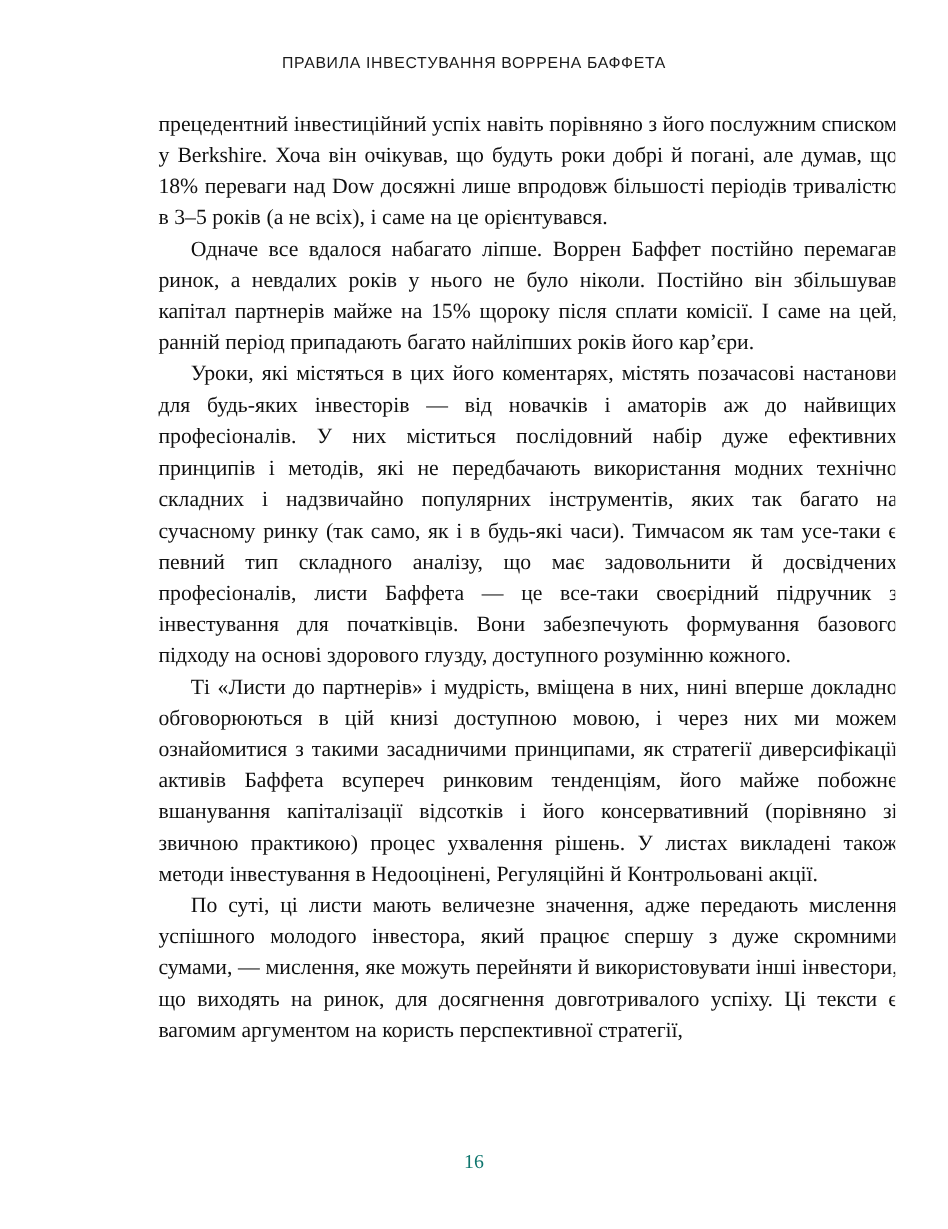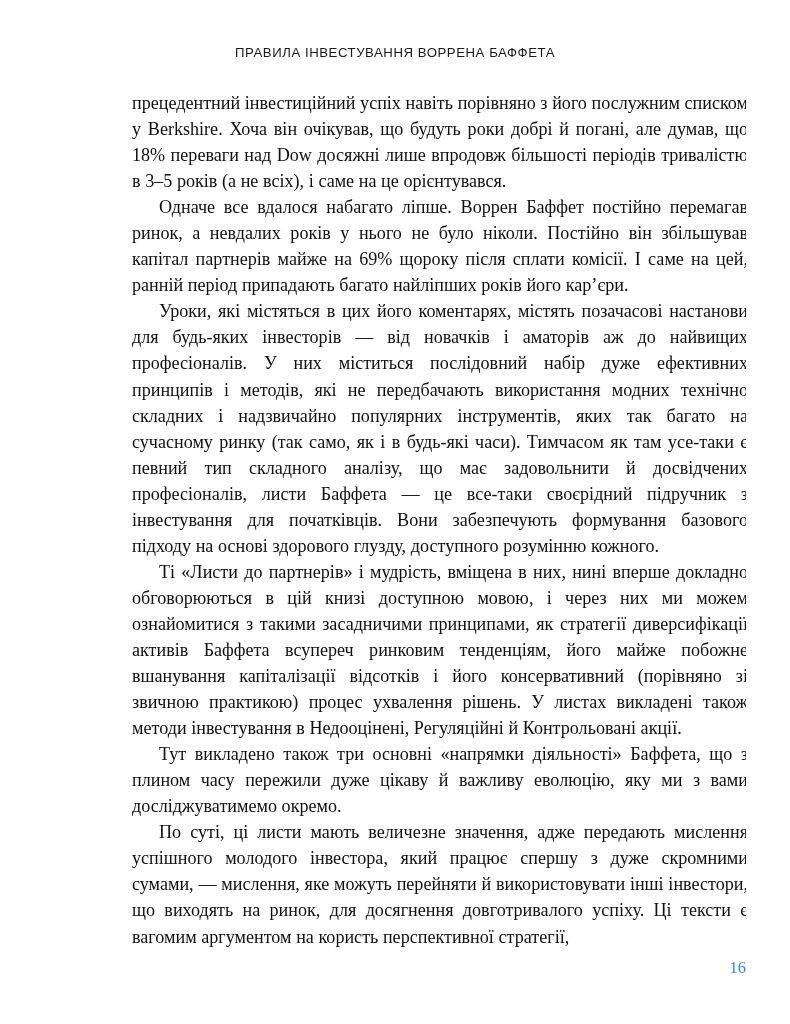--- a/index.html
+++ b/index.html
@@ -48,36 +48,35 @@
   .para.no-indent {
     text-indent: 0;
   }
   .it {
   }
   .folio {
     position: absolute;
     top: 958px;
     left: 0;
     right: 0;
-    text-align: right;
+    text-align: center;
     font-size: 16.5px;
-    color: #3b82f6;
+    color: #0f766e;
   }
 </style>
 </head>
 <body>
 
 <div class="page">
 
   <div class="running-head">ПРАВИЛА ІНВЕСТУВАННЯ ВОРРЕНА БАФФЕТА</div>
 
   <div class="text-block">
       <p class="para no-indent"><span>прецедентний інвестиційний успіх навіть порівняно з його послужним списком у </span><span class="it">Berkshire</span><span>. Хоча він очікував, що будуть роки добрі й погані, але думав, що 18% переваги над </span><span class="it">Dow</span><span> досяжні лише впродовж більшості періодів тривалістю в 3–5 років (а не всіх), і саме на це орієнтувався.</span></p>
-      <p class="para"><span>Одначе все вдалося набагато ліпше. Воррен Баффет постійно перемагав ринок, а невдалих років у нього не було ніколи. Постійно він збільшував капітал партнерів майже на 69% щороку після сплати комісії. І саме на цей, ранній період припадають багато найліпших років його кар’єри.</span></p>
+      <p class="para"><span>Одначе все вдалося набагато ліпше. Воррен Баффет постійно перемагав ринок, а невдалих років у нього не було ніколи. Постійно він збільшував капітал партнерів майже на 15% щороку після сплати комісії. І саме на цей, ранній період припадають багато найліпших років його кар’єри.</span></p>
       <p class="para"><span>Уроки, які містяться в цих його коментарях, містять позачасові настанови для будь-яких інвесторів — від новачків і аматорів аж до найвищих професіоналів. У них міститься послідовний набір дуже ефективних принципів і методів, які не передбачають використання модних технічно складних і надзвичайно популярних інструментів, яких так багато на сучасному ринку (так само, як і в будь-які часи). Тимчасом як там усе-таки є певний тип складного аналізу, що має задовольнити й досвідчених професіоналів, листи Баффета — це все-таки своєрідний підручник з інвестування для початківців. Вони забезпечують формування базового підходу на основі здорового глузду, доступного розумінню кожного.</span></p>
       <p class="para"><span>Ті «Листи до партнерів» і мудрість, вміщена в них, нині вперше докладно обговорюються в цій книзі доступною мовою, і через них ми можем ознайомитися з такими засадничими принципами, як стратегії диверсифікації активів Баффета всупереч ринковим тенденціям, його майже побожне вшанування капіталізації відсотків і його консервативний (порівняно зі звичною практикою) процес ухвалення рішень. У листах викладені також методи інвестування в Недооцінені, Регуляційні й Контрольовані акції.</span></p>
-      <p class="para"><span>Тут викладено також три основні «напрямки діяльності» Баффета, що з плином часу пережили дуже цікаву й важливу еволюцію, яку ми з вами досліджуватимемо окремо.</span></p>
       <p class="para"><span>По суті, ці листи мають величезне значення, адже передають мислення успішного молодого інвестора, який працює спершу з дуже скромними сумами, — мислення, яке можуть перейняти й використовувати інші інвестори, що виходять на ринок, для досягнення довготривалого успіху. Ці тексти є вагомим аргументом на користь перспективної стратегії,</span></p>
     </div>
 
   <div class="folio">16</div>
 
 </div>
 
 </body></html>

